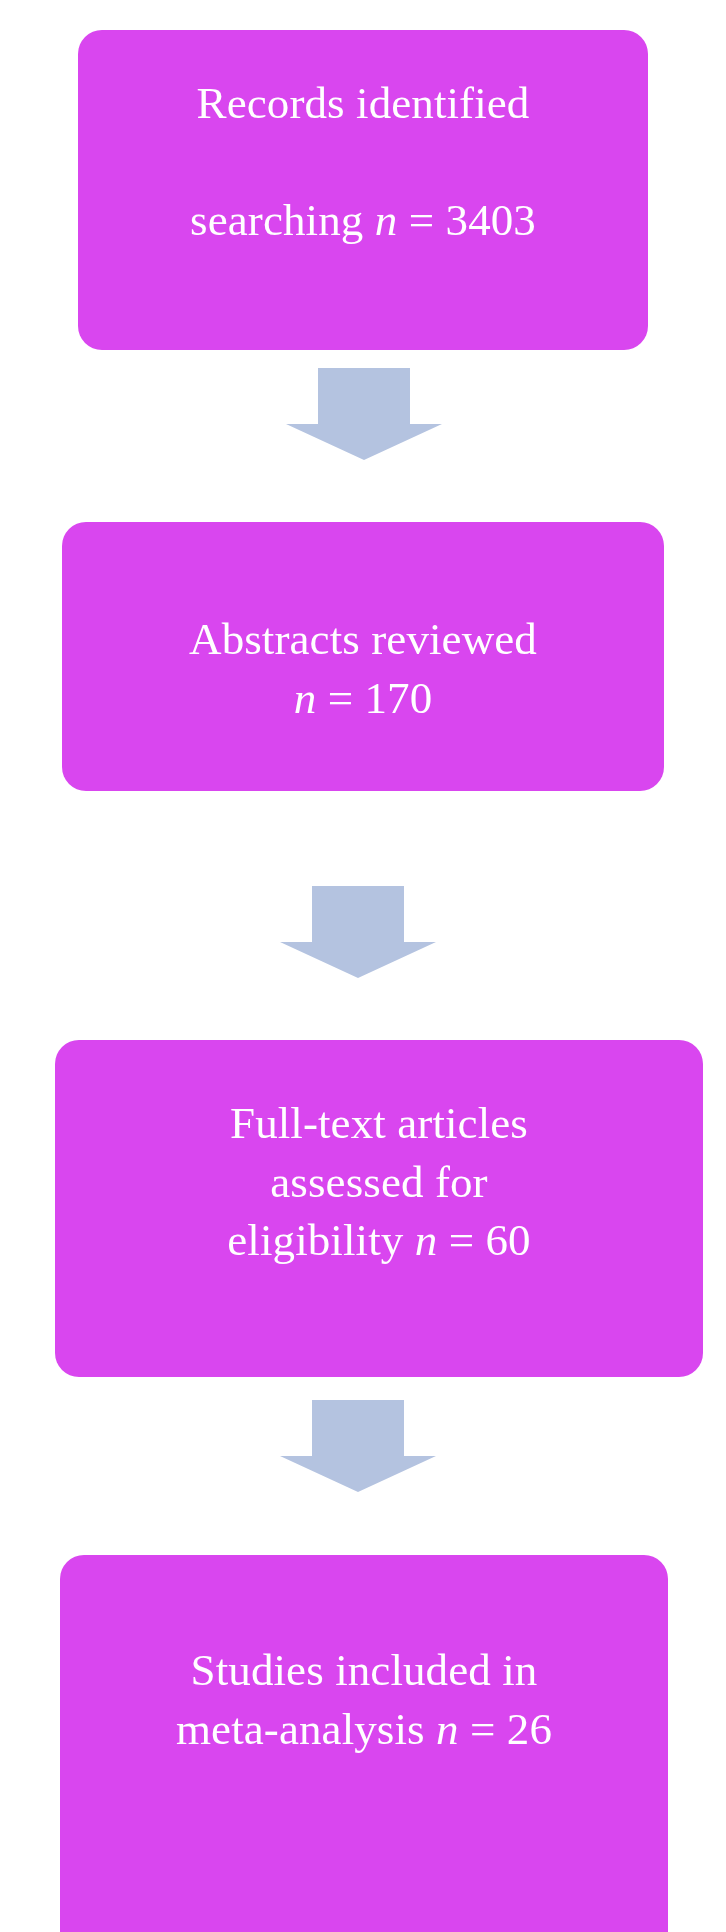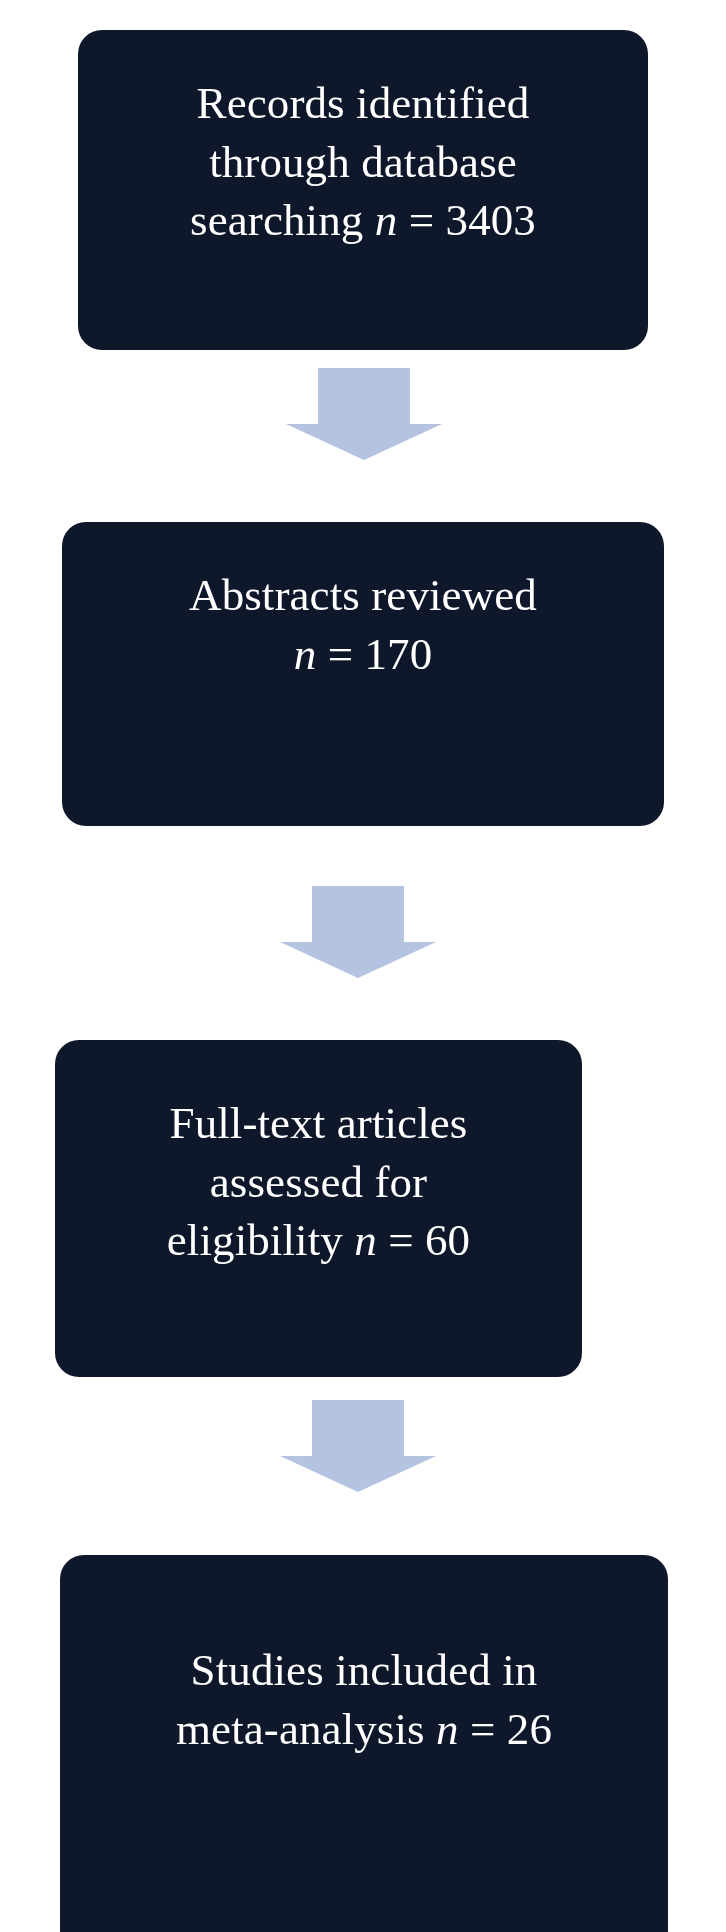--- a/index.html
+++ b/index.html
@@ -13,21 +13,21 @@
   #flow-root {
     position: relative;
     width: 726px;
     height: 1932px;
     background: #ffffff;
     overflow: hidden;
   }
   .flow-box {
     position: absolute;
     box-sizing: border-box;
-    background: #0f172a;
+    background: #d946ef;
     border-radius: 24px;
     color: #ffffff;
     display: flex;
     flex-direction: column;
     align-items: center;
     justify-content: flex-start;
     text-align: center;
     padding: 0 26px;
     line-height: 1.30;
     letter-spacing: 0.1px;
@@ -36,41 +36,41 @@
     display: block;
     width: 100%;
     font-size: 45px;
     font-weight: 400;
   }
   .flow-box .box-text .nvar {
     font-style: italic;
   }
   
   #box-1 { left: 78px;  top: 30px;   width: 570px; height: 320px; padding-top: 44px; }
-  #box-2 { left: 62px;  top: 522px;  width: 602px; height: 304px; padding-top: 44px; }
-  #box-3 { left: 55px;  top: 1040px; width: 527px; height: 337px; padding-top: 54px; }
+  #box-2 { left: 62px;  top: 522px;  width: 602px; height: 269px; padding-top: 88px; }
+  #box-3 { left: 55px;  top: 1040px; width: 648px; height: 337px; padding-top: 54px; }
   #box-4 { left: 60px;  top: 1555px; width: 608px; height: 417px; padding-top: 86px; }
 
   
   .flow-arrow {
     position: absolute;
     display: block;
   }
   .flow-arrow svg { display: block; }
   #arrow-1 { left: 286px; top: 368px;  width: 156px; height: 92px; }
   #arrow-2 { left: 280px; top: 886px;  width: 156px; height: 92px; }
   #arrow-3 { left: 280px; top: 1400px; width: 156px; height: 92px; }
 </style>
 </head>
 <body>
 
 <div id="flow-root">
 
   <div class="flow-box" id="box-1">
-    <span class="box-text"><span>Records identified</span><br><span>through database</span><br><span>searching </span><span class="nvar">n</span><span> = </span><span>3403</span></span>
+    <span class="box-text"><span>Records identified</span><br><br><span>searching </span><span class="nvar">n</span><span> = </span><span>3403</span></span>
   </div>
 
   <div class="flow-arrow" id="arrow-1">
     <svg viewBox="0 0 156 92" width="156" height="92" aria-hidden="true">
       <polygon points="32,0 124,0 124,56 156,56 78,92 0,56 32,56" fill="#B4C3E0"></polygon>
     </svg>
   </div>
 
   <div class="flow-box" id="box-2">
     <span class="box-text"><span>Abstracts reviewed</span><br><span class="nvar">n</span><span> = </span><span>170</span></span>

